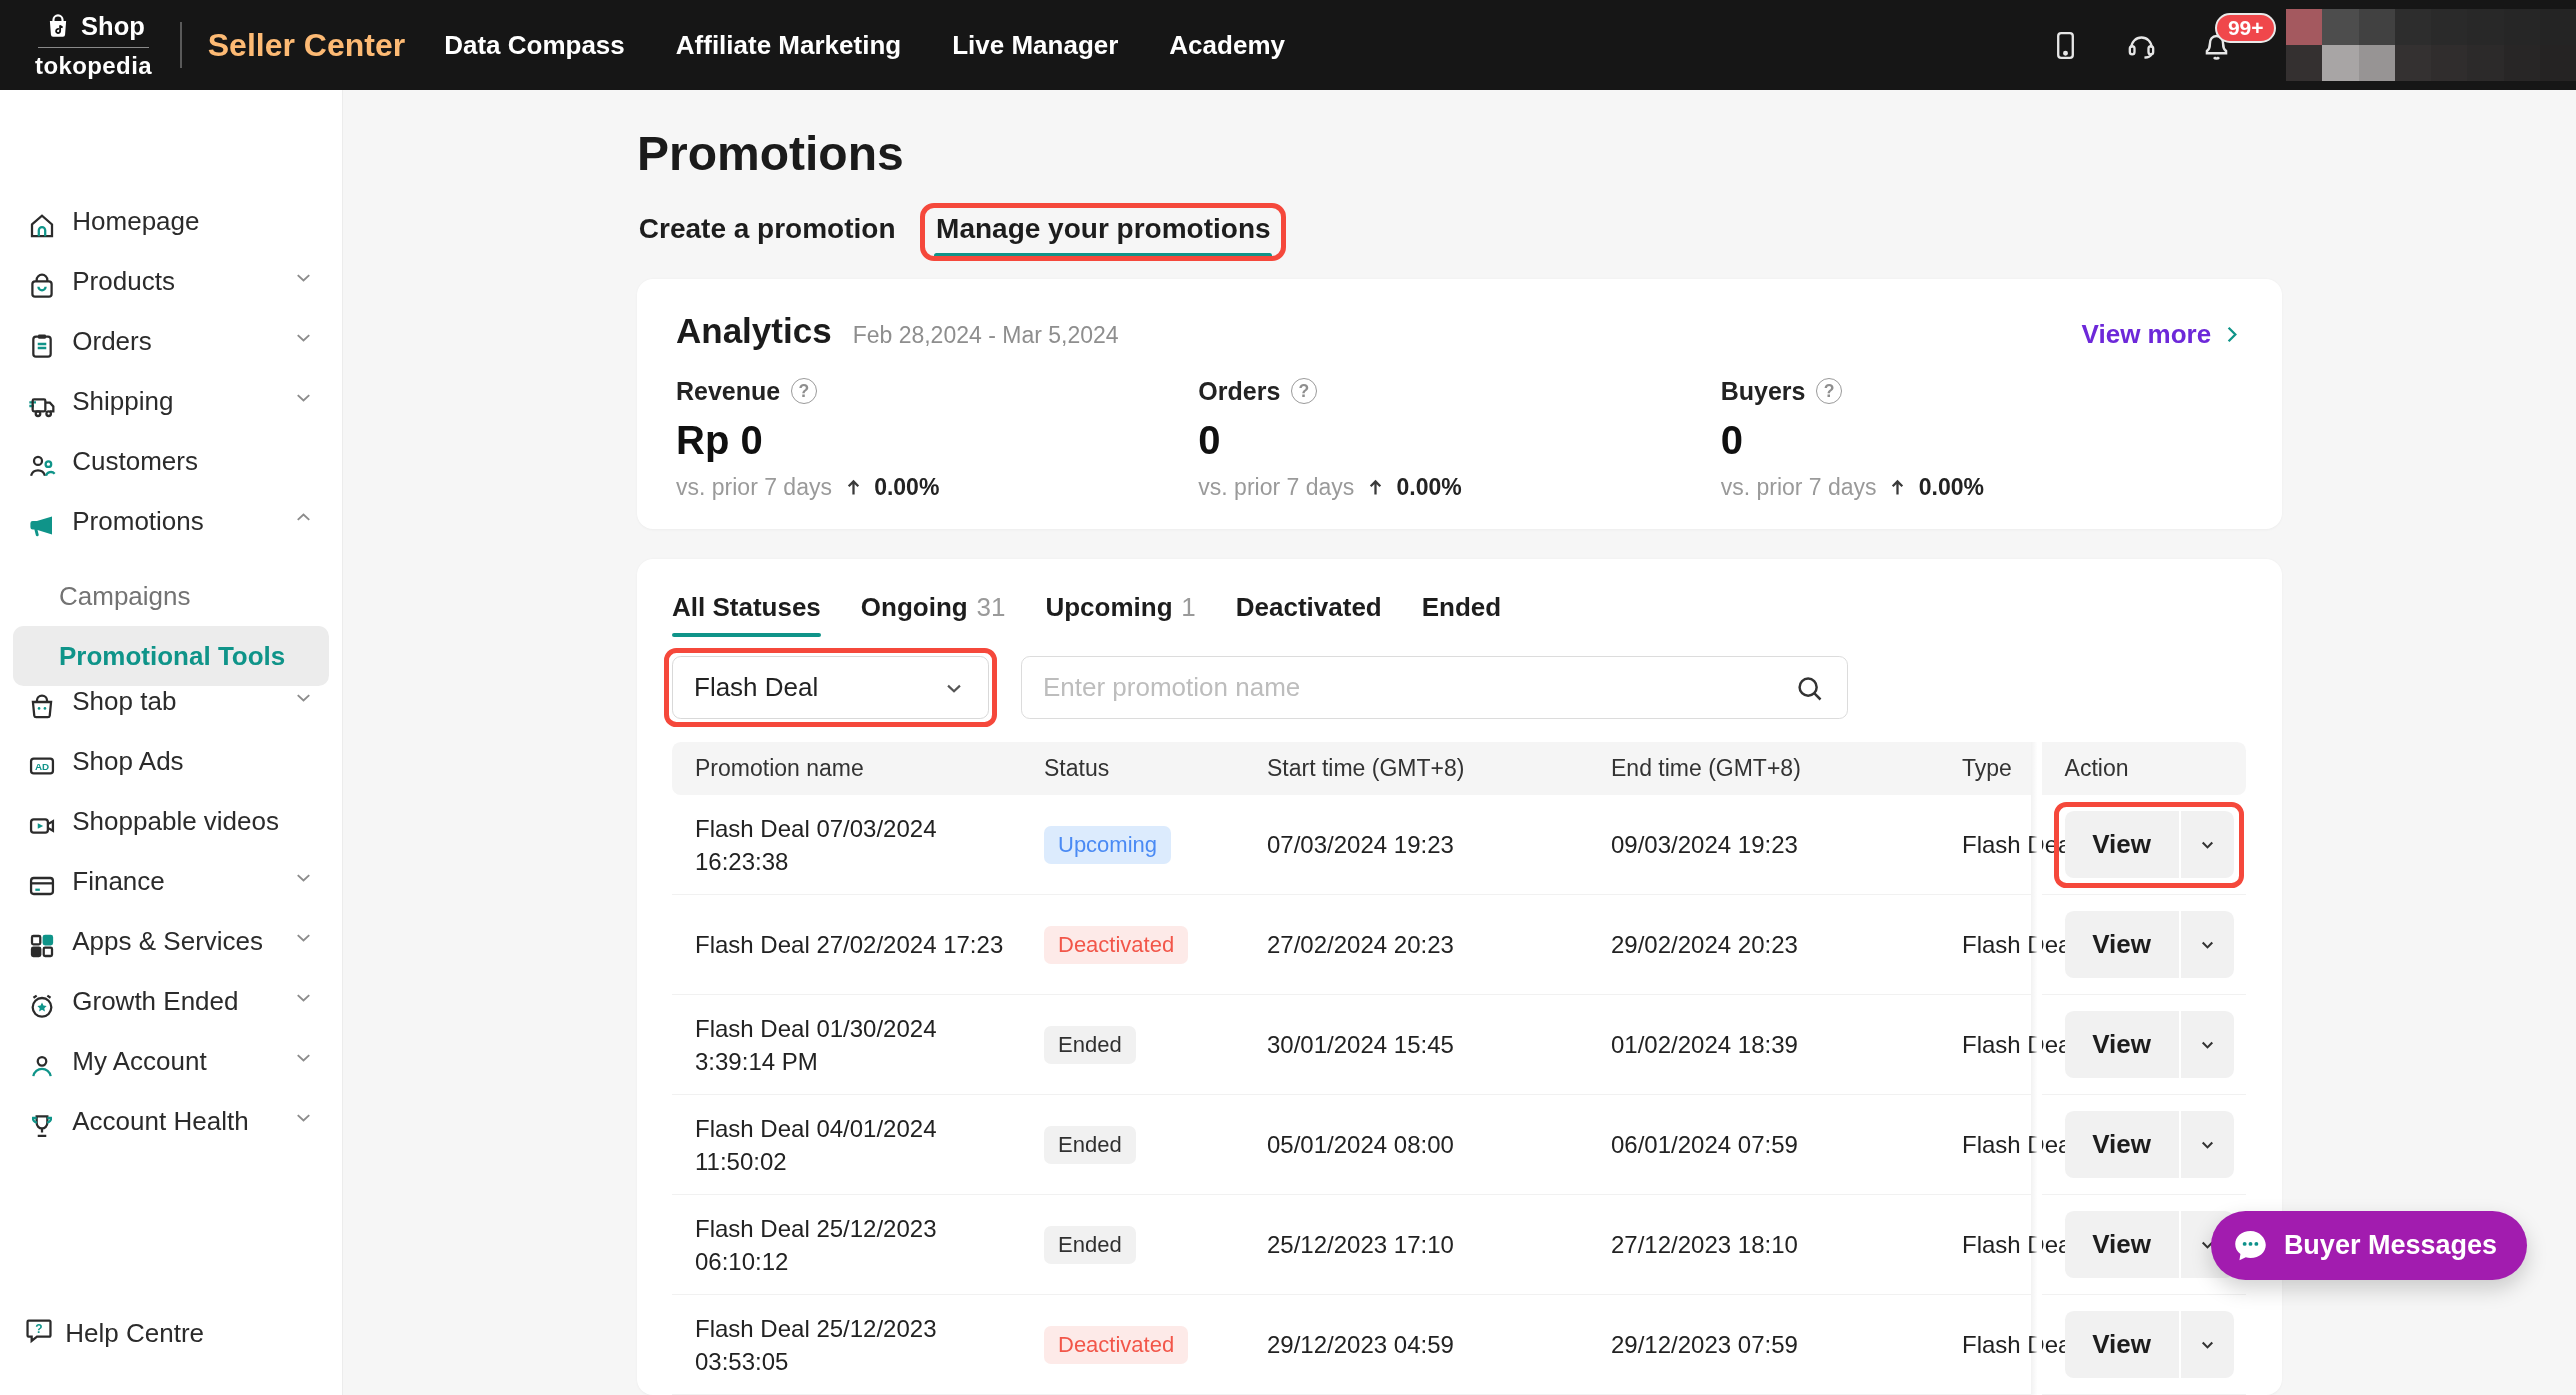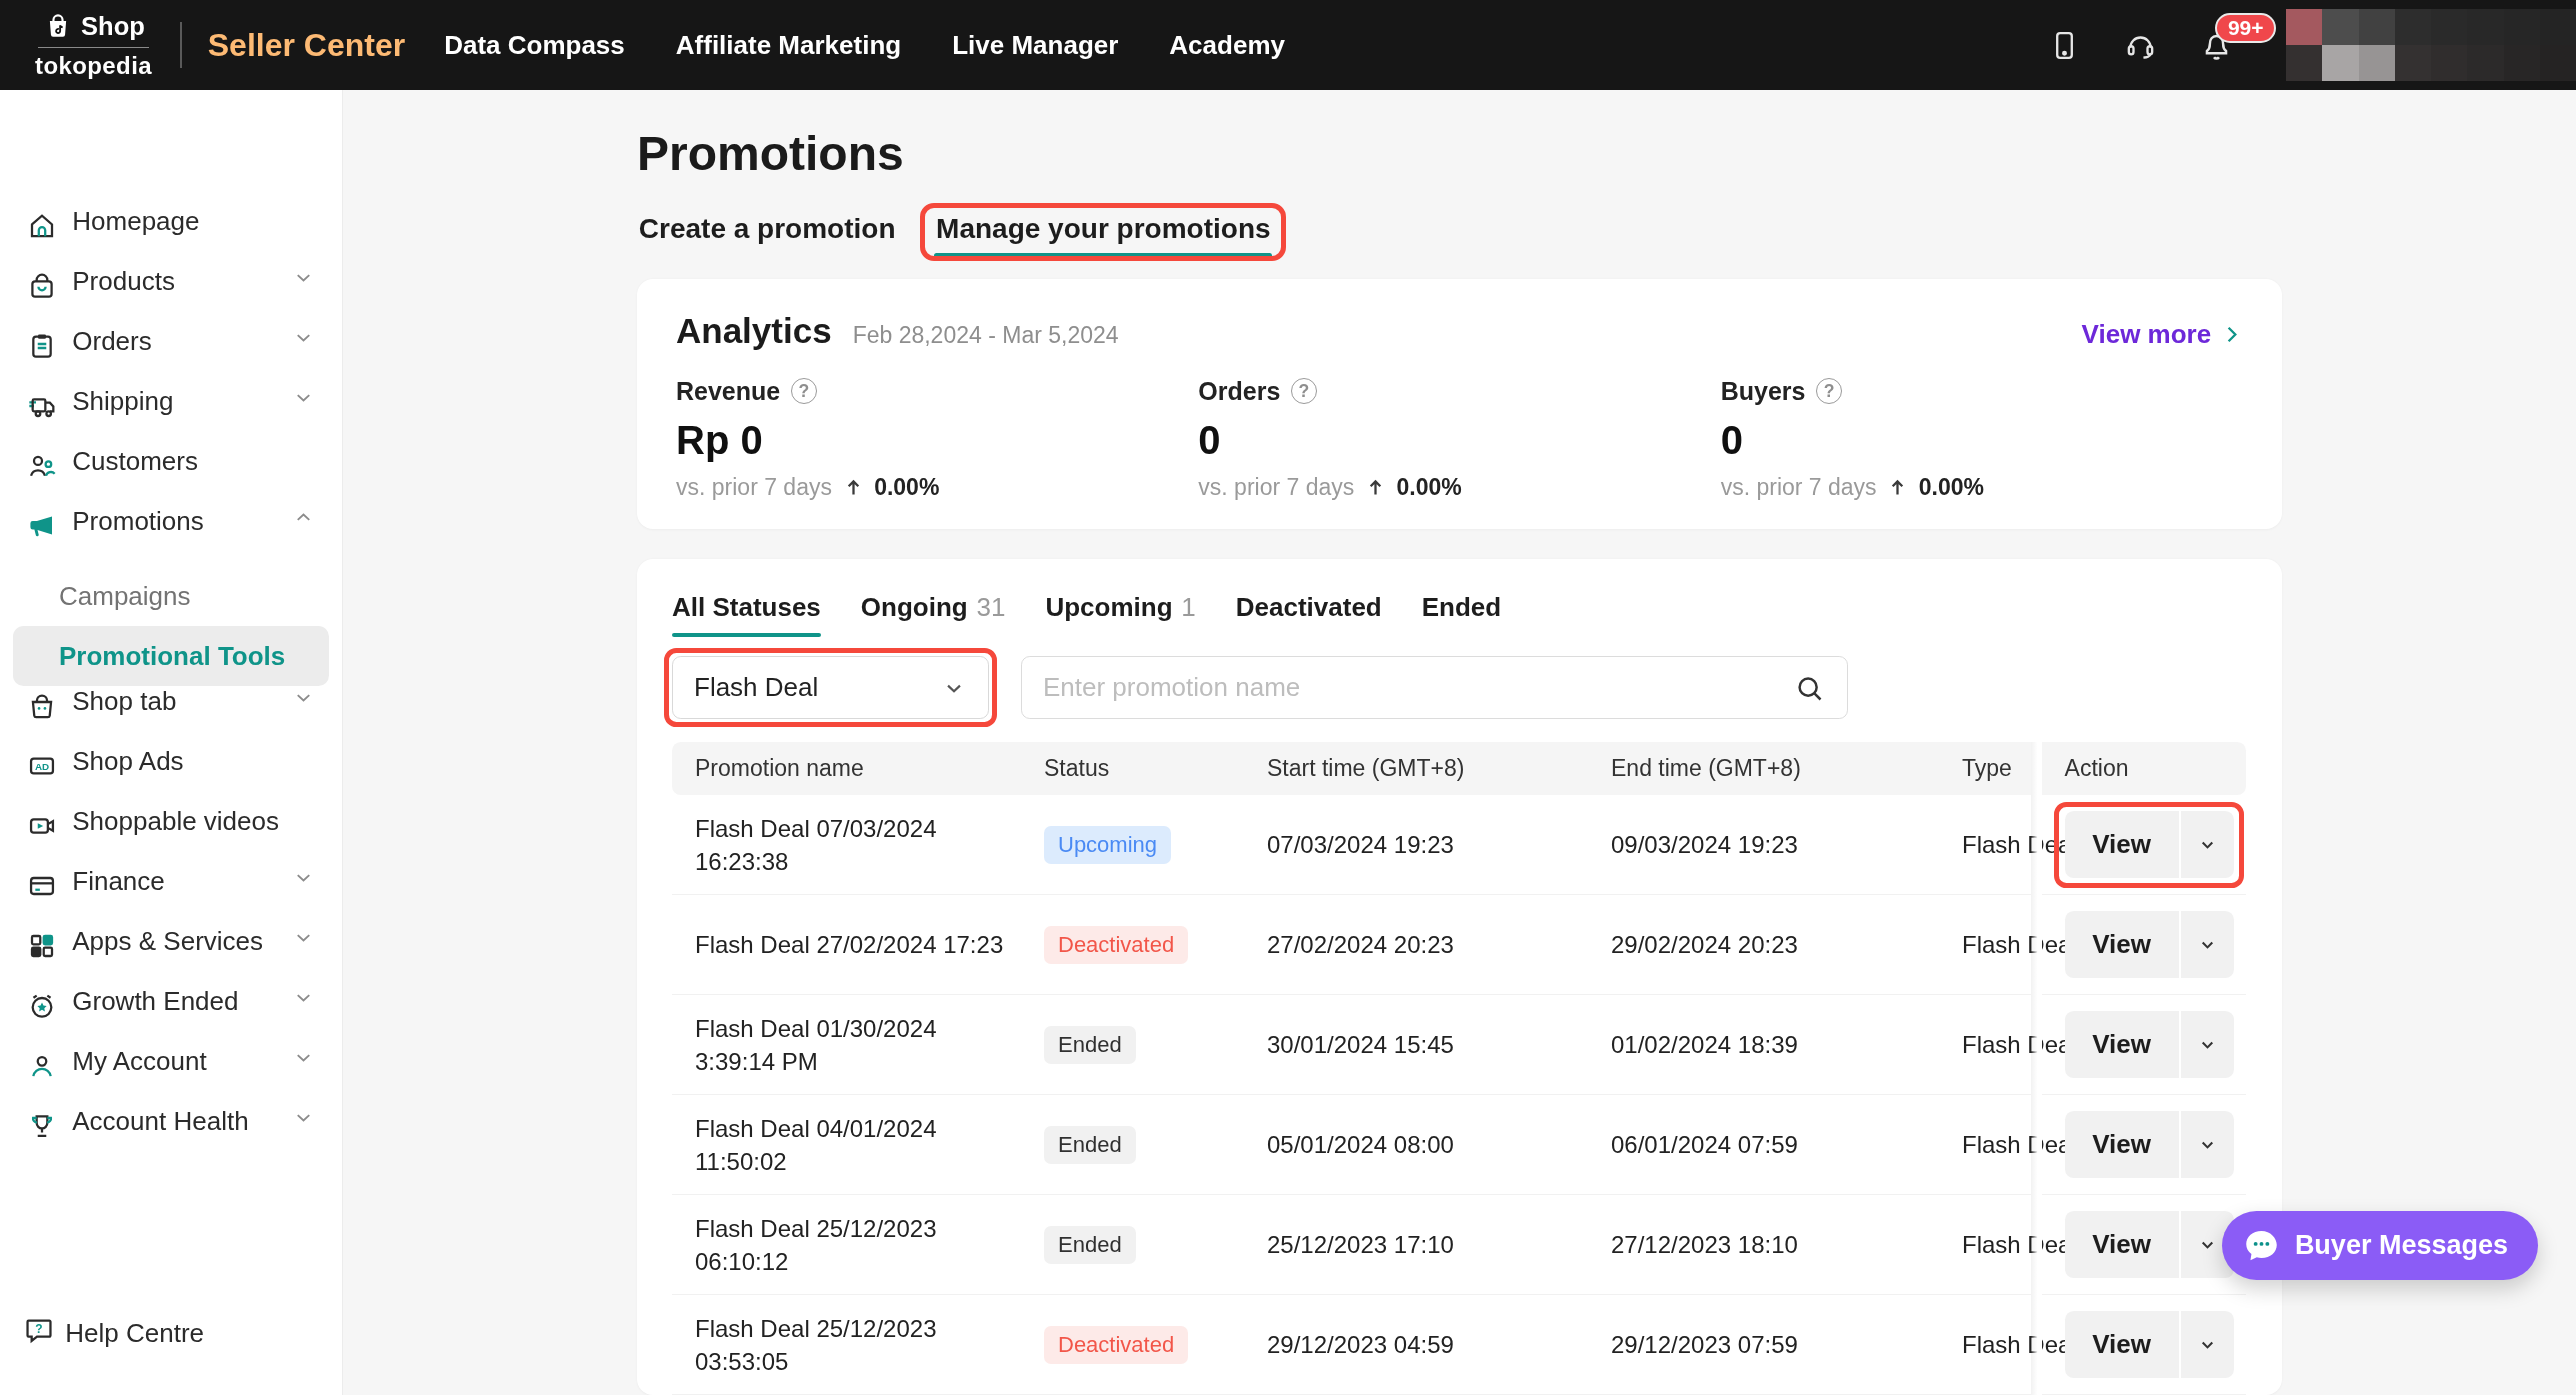--- a/index.html
+++ b/index.html
@@ -12,21 +12,21 @@
   .logo { display:flex; flex-direction:column; align-items:center; cursor:pointer; }
   .logo-top { display:flex; align-items:center; gap:7px; }
   .logo-shop { color:#fff; font-size:25.5px; font-weight:600; }
   .logo-rule { width:111px; height:1.8px; background:#8a8a8a; margin:4.4px 0 3.5px; }
   .logo-brand { color:#fff; font-size:24px; font-weight:700; letter-spacing:0.4px; }
   .nav-divider { width:1.8px; height:46px; background:#5a5a5a; margin:0 26px 0 28px; }
   .app-title { color:#fdba74; font-size:32px; font-weight:700; margin-right:39px; }
   .nav-items { display:flex; gap:51px; align-items:center; }
   .nav-item { color:#fff; font-size:26px; font-weight:600; cursor:pointer; }
   .nav-right { margin-left:auto; display:flex; align-items:center; gap:39px; }
-  .nav-icon { width:37px; height:37px; display:flex; align-items:center; justify-content:center; cursor:pointer; position:relative; }
+  .nav-icon { width:37px; height:37px; display:flex; align-items:center; justify-content:flex-end; cursor:pointer; position:relative; }
   .badge-99 { position:absolute; top:-14px; left:17.6px; background:#f0474b; color:#fff; border:2.6px solid #e9e9e9;
     border-radius:19.4px; font-size:21px; font-weight:700; padding:2.6px 10.6px; line-height:1; white-space:nowrap; }
   .avatar-mosaic { width:290px; height:72px; margin-left:12.3px; display:grid;
     grid-template-columns:repeat(8,1fr); grid-template-rows:1fr 1fr; cursor:pointer; }
   .avatar-mosaic i { display:block; }
   .avatar-mosaic i:nth-child(1){background:#a4595f;} .avatar-mosaic i:nth-child(2){background:#4d4d4d;}
   .avatar-mosaic i:nth-child(3){background:#414141;} .avatar-mosaic i:nth-child(4){background:#2d2d2d;}
   .avatar-mosaic i:nth-child(5){background:#2a2a2a;} .avatar-mosaic i:nth-child(6){background:#282828;}
   .avatar-mosaic i:nth-child(7){background:#262626;} .avatar-mosaic i:nth-child(8){background:#242424;}
   .avatar-mosaic i:nth-child(9){background:#343030;} .avatar-mosaic i:nth-child(10){background:#a8a5a5;}
@@ -118,22 +118,22 @@
   .badge.deactivated { background:#fdeae8; color:#f25649; }
   .badge.ended { background:#f1f1f1; color:#303030; }
   .action-cell { position:relative; }
   .action-wrap { position:relative; display:flex; }
   .view-btn { width:114px; height:67px; border:0; background:#f1f1f1; border-radius:8.8px 0 0 8.8px;
     font-size:26px; font-weight:600; color:#1d1d1d; font-family:"Liberation Sans",sans-serif; cursor:pointer; }
   .view-caret { width:55px; height:67px; border:0; border-left:2.6px solid #fff; background:#f1f1f1;
     border-radius:0 8.8px 8.8px 0; display:flex; align-items:center; justify-content:center; cursor:pointer; }
 
   
-  .buyer-pill { position:absolute; right:38px; bottom:115px; height:69px; padding:0 30px 0 19.4px;
-    background:#8b5cf6; border-radius:35px; display:flex; align-items:center; gap:14px;
+  .buyer-pill { position:absolute; right:49px; bottom:115px; height:69px; padding:0 30px 0 19.4px;
+    background:#a21caf; border-radius:35px; display:flex; align-items:center; gap:14px;
     color:#fff; font-size:27px; font-weight:700; cursor:pointer; box-shadow:0 8.8px 21px rgba(0,0,0,.18); }
 </style>
 </head>
 <body>
 
 <div class="screen">
 
   <header class="navbar">
     <div class="logo">
       <div class="logo-top">

